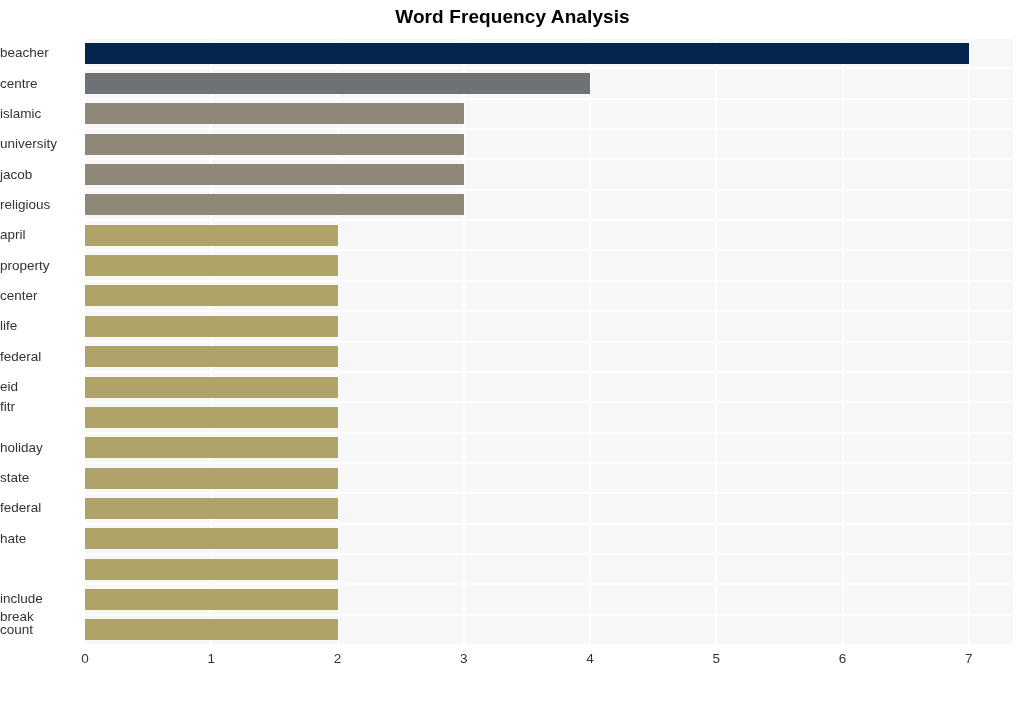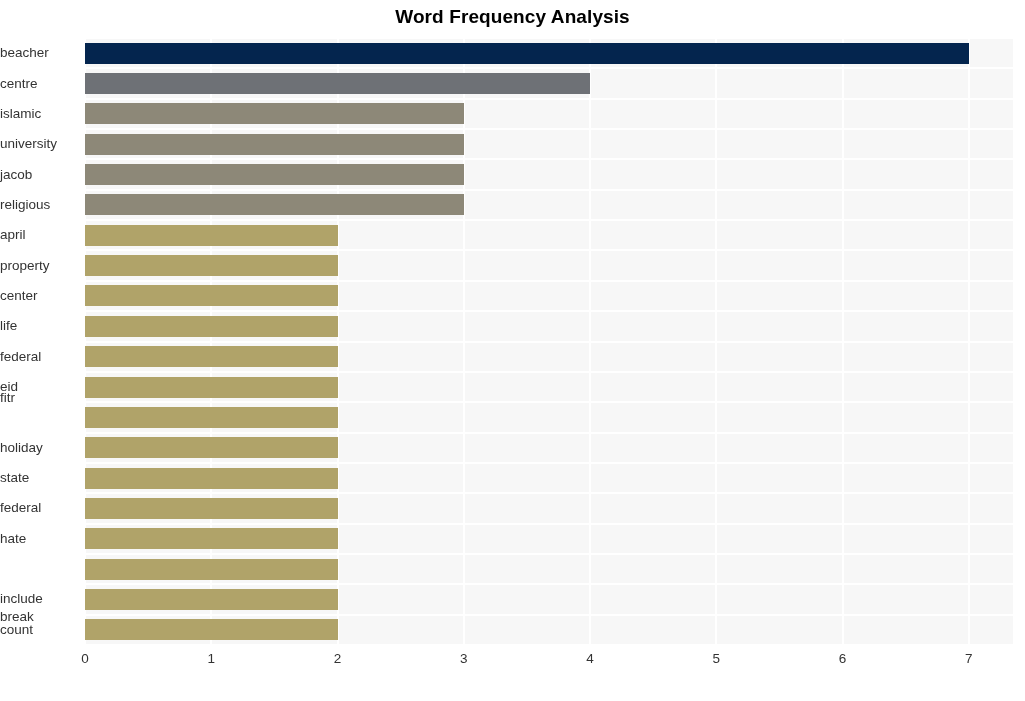--- a/index.html
+++ b/index.html
@@ -181,21 +181,21 @@
       <div class="y-tick-label" style="top: 68.875px;">islamic</div>
       <div class="y-tick-label" style="top: 99.225px;">university</div>
       <div class="y-tick-label" style="top: 129.575px;">jacob</div>
       <div class="y-tick-label" style="top: 159.925px;">religious</div>
       <div class="y-tick-label" style="top: 190.275px;">april</div>
       <div class="y-tick-label" style="top: 220.625px;">property</div>
       <div class="y-tick-label" style="top: 250.975px;">center</div>
       <div class="y-tick-label" style="top: 281.325px;">life</div>
       <div class="y-tick-label" style="top: 311.675px;">federal</div>
       <div class="y-tick-label" style="top: 342.025px;">eid</div>
-      <div class="y-tick-label" style="top: 353px;">fitr</div>
+      <div class="y-tick-label" style="top: 362px;">fitr</div>
       <div class="y-tick-label" style="top: 402.725px; margin-left: 28px;">holiday</div>
       <div class="y-tick-label" style="top: 433.075px;">state</div>
       <div class="y-tick-label" style="top: 463.425px;">federal</div>
       <div class="y-tick-label" style="top: 493.775px; padding-left: 28px;">hate</div>
       <div class="y-tick-label" style="top: 524.125px; margin-top: 48px;">break</div>
       <div class="y-tick-label" style="top: 554.475px;">include</div>
       <div class="y-tick-label" style="top: 584.825px;">count</div>
     </div>
 
   <div id="x-axis-labels">

